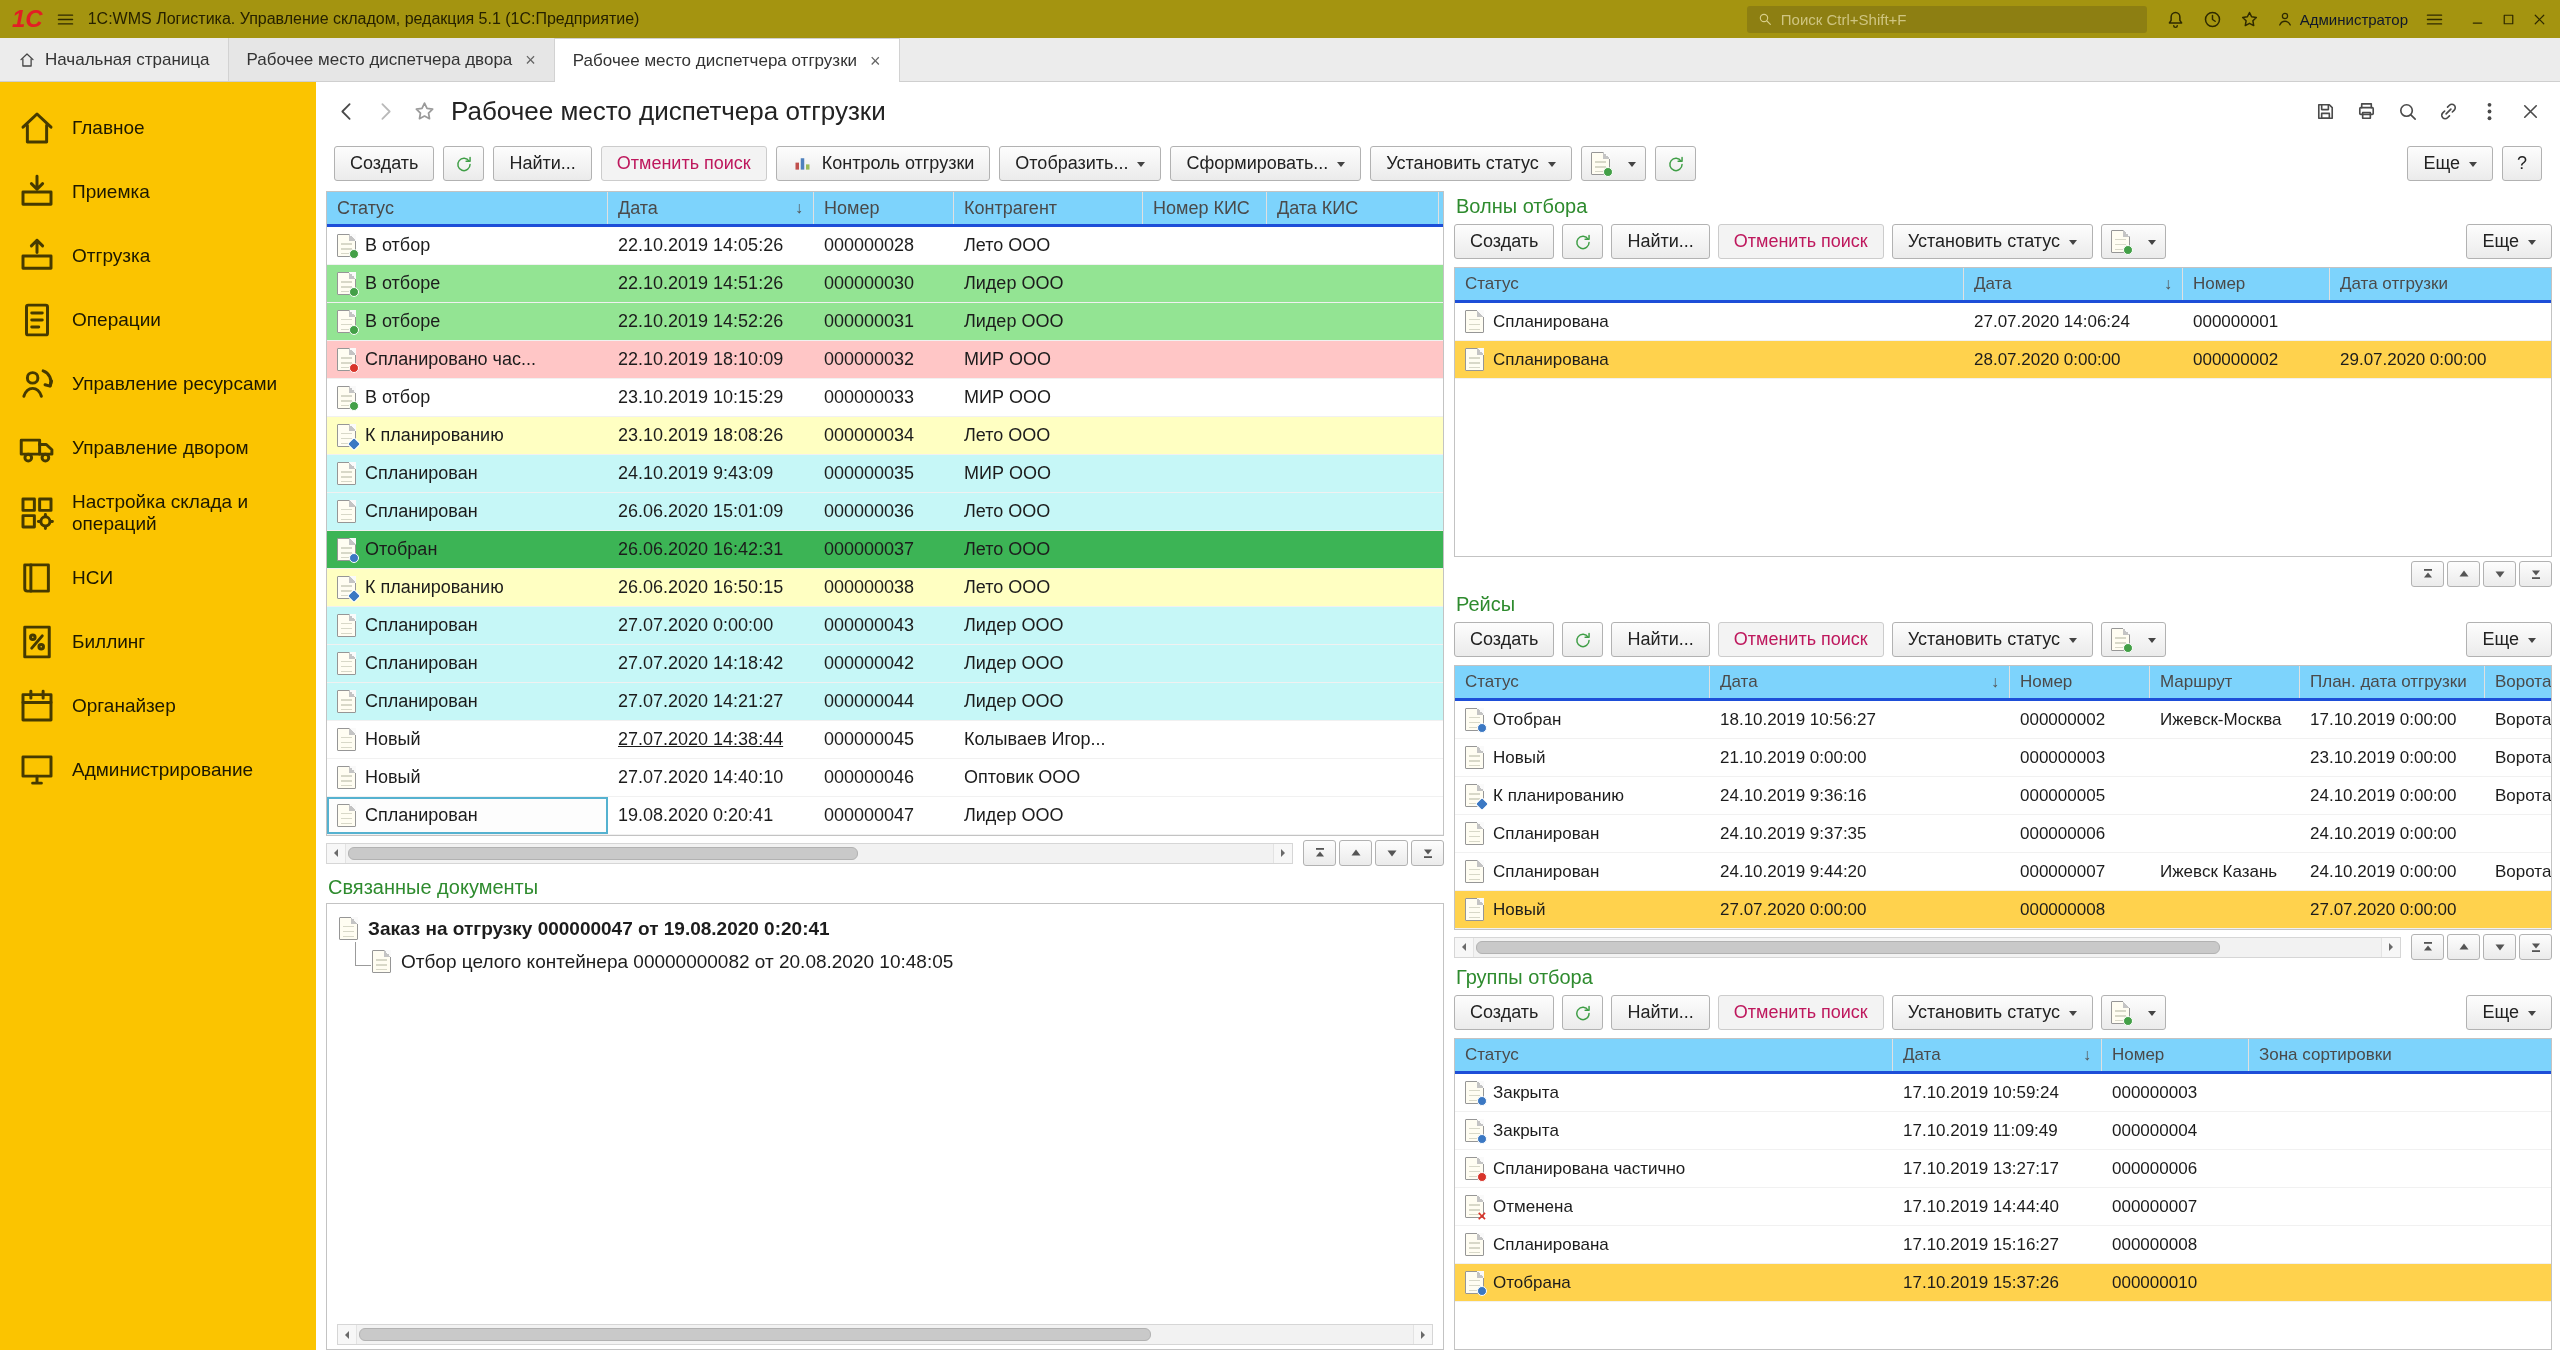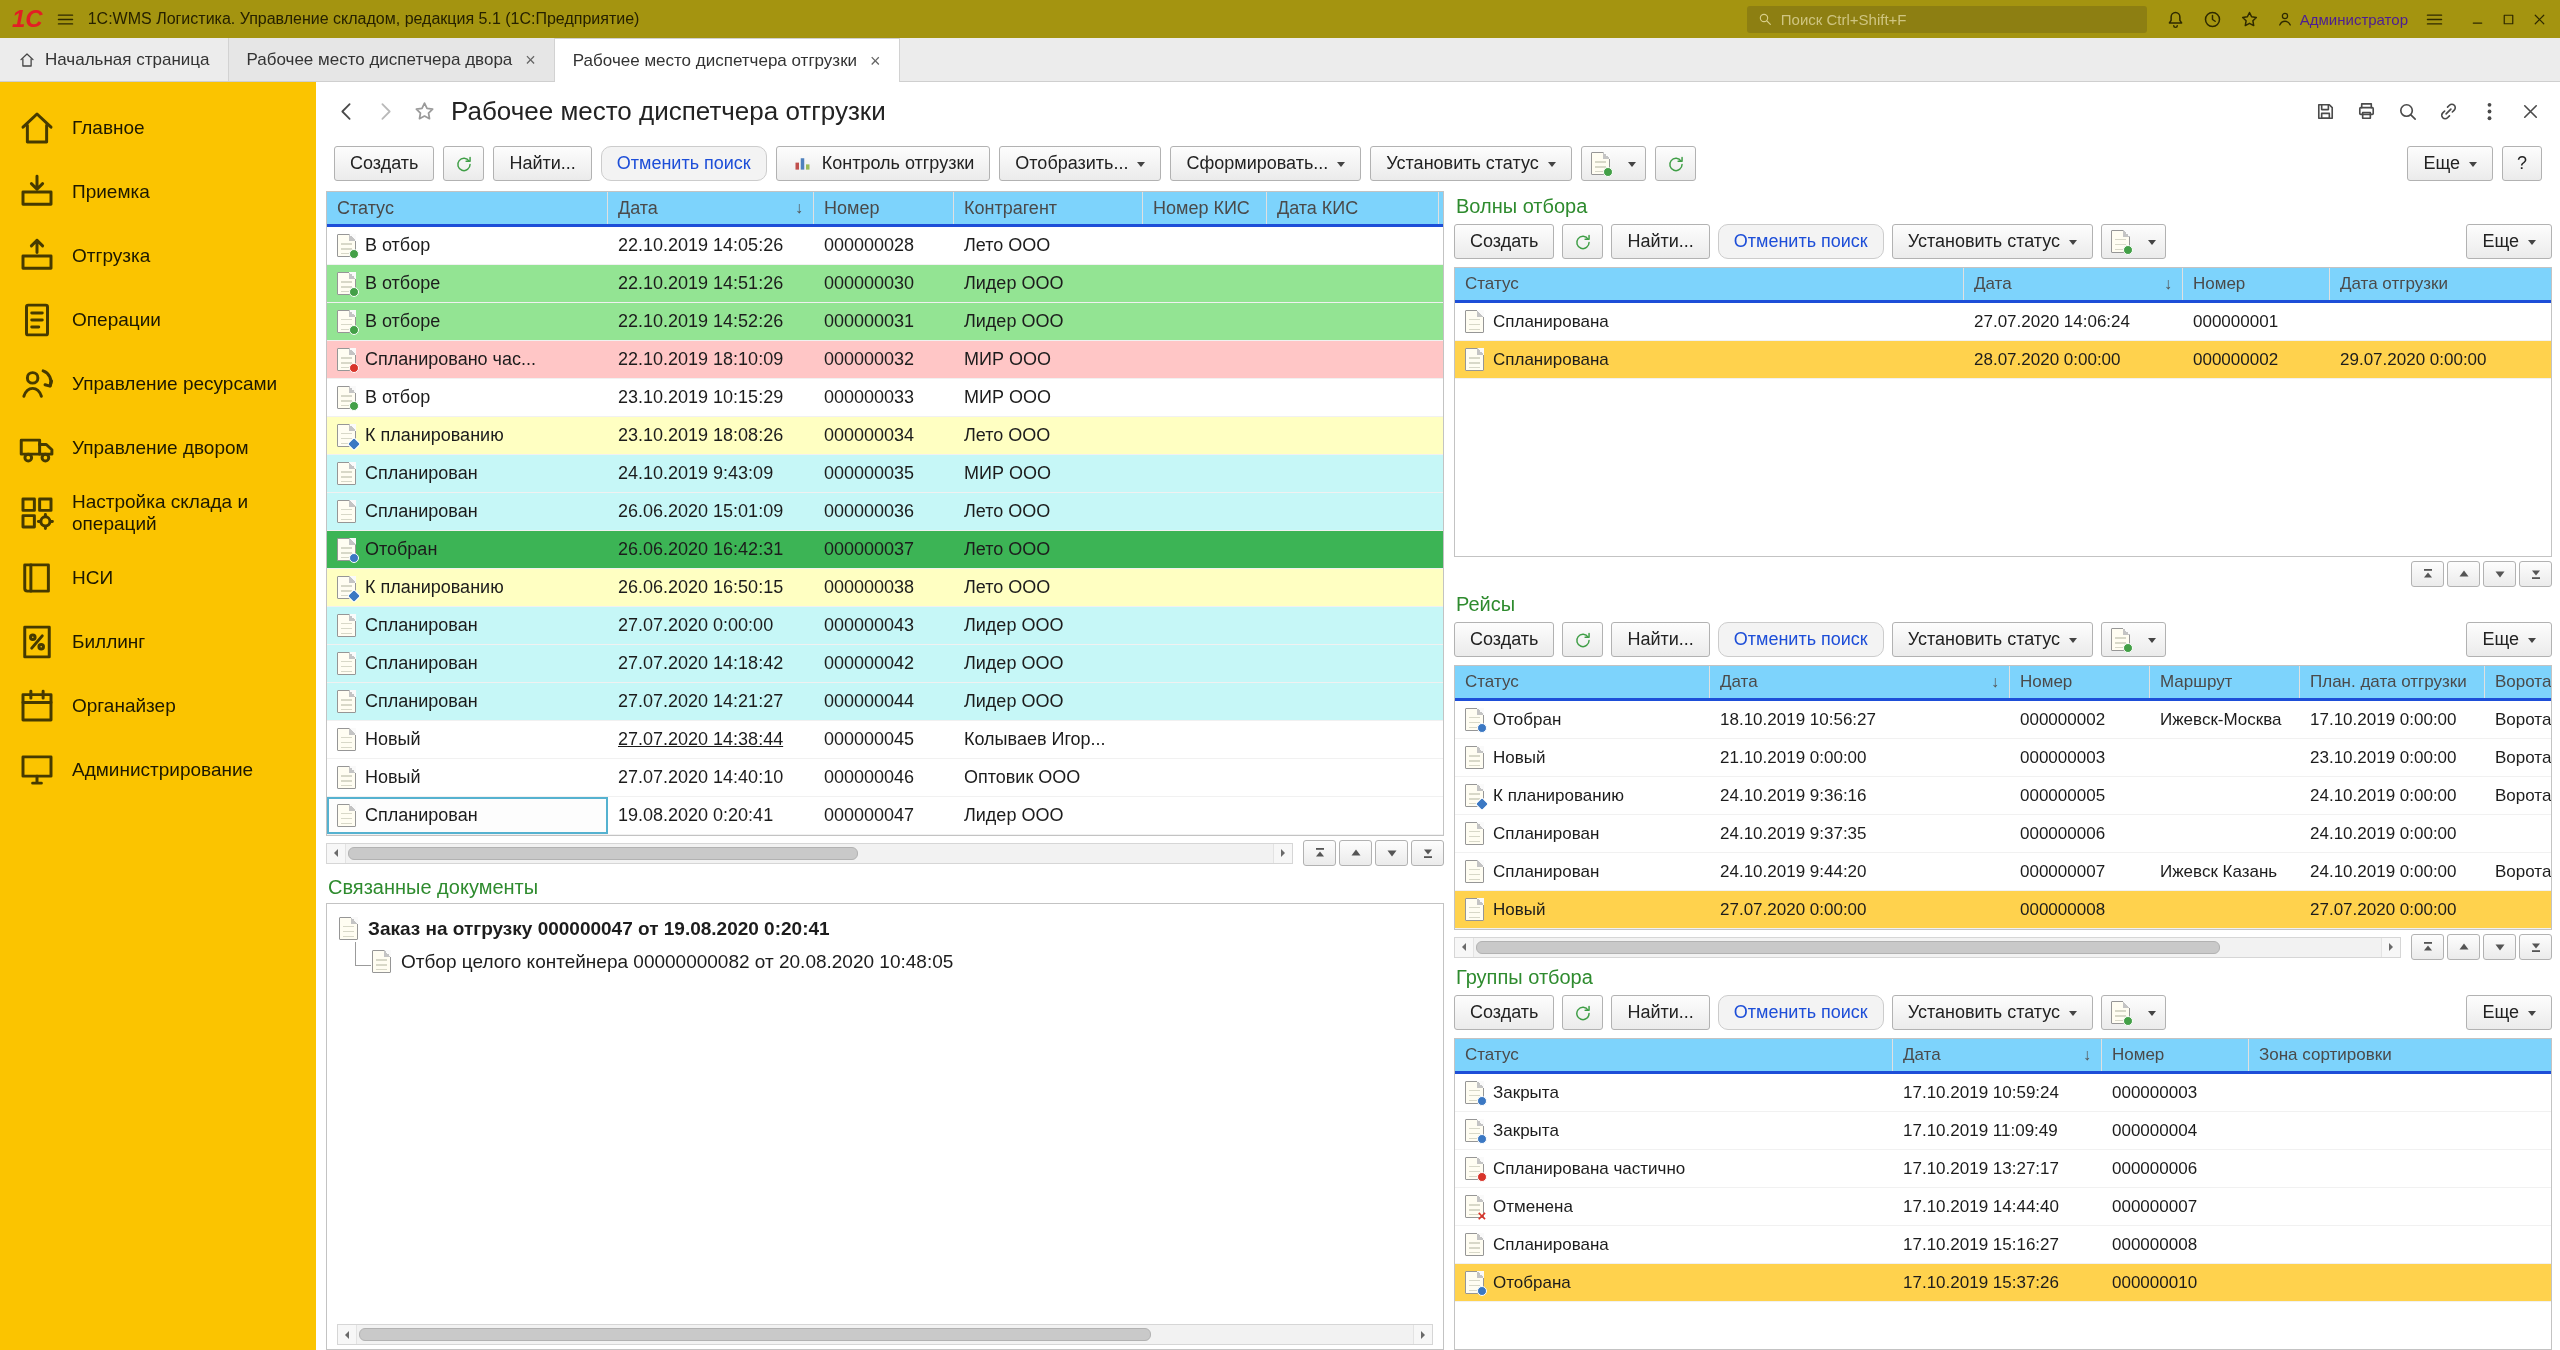--- a/index.html
+++ b/index.html
@@ -11,21 +11,21 @@
   .titlebar{height:38px;background:var(--titlebar-bg,#a49410);display:flex;align-items:center;gap:12px;padding:0 12px;flex:none;color:#2e2900;}
   .logo{color:var(--logo-red,#e31e24);font-weight:bold;font-style:italic;font-size:24px;line-height:1;flex:none;}
   .tb-icon{width:21px;height:21px;flex:none;color:#2e2900;}
   .tb-icon svg{width:100%;height:100%;display:block;}
   .tb-title{font-size:16px;color:#262100;white-space:nowrap;overflow:hidden;}
   .tb-spacer{flex:1;}
   .tb-search{width:400px;height:27px;background:#8d7f12;border-radius:3px;display:flex;align-items:center;gap:8px;padding:0 10px;flex:none;}
   .tb-search .tb-icon{width:16px;height:16px;color:#d9cf8a;}
   .tb-search-text{color:#cfc581;font-size:15px;}
   .tb-right{display:flex;align-items:center;gap:16px;flex:none;margin-left:6px;}
-  .tb-user{display:flex;align-items:center;gap:6px;font-size:15px;color:#4c1d95;}
+  .tb-user{display:flex;align-items:center;gap:6px;font-size:15px;color:#0f172a;}
   .tb-user .tb-icon{width:18px;height:18px;}
   .win-controls{display:flex;align-items:center;gap:14px;margin-left:8px;}
   .win-controls .tb-icon{width:17px;height:17px;}
 
   
   .tabbar{height:44px;background:#ececec;border-bottom:1px solid #cfcfcf;display:flex;align-items:stretch;flex:none;}
   .tab{display:flex;align-items:center;gap:9px;padding:0 18px;font-size:17px;color:#333;background:#e6e6e6;border-right:1px solid #d2d2d2;cursor:default;white-space:nowrap;}
   .tab.home{background:#ececec;border-right:1px solid #d2d2d2;}
   .tab.active{background:#ffffff;border-top:1px solid #cfcfcf;margin-bottom:-1px;}
   .tab .tb-icon{width:18px;height:18px;color:#444;}
@@ -47,21 +47,21 @@
   .ph-icon svg{width:100%;height:100%;display:block;}
   .ph-icon.dim{color:#b9b9b9;}
   .ph-icon.star{color:#9a9a9a;}
   .page-title{font-size:26px;font-weight:400;color:#222;white-space:nowrap;}
   .ph-right{margin-left:auto;display:flex;align-items:center;gap:18px;color:#555;}
   .ph-right .ph-icon{width:23px;height:23px;}
 
   
   .toolbar{display:flex;align-items:center;gap:9px;padding:6px 18px 10px 18px;flex:none;}
   .btn{height:35px;padding:0 15px;background:linear-gradient(#fdfdfd,#ebebeb);border:1px solid #b2b2b2;border-radius:3px;font-size:18px;color:#222;display:inline-flex;align-items:center;gap:9px;white-space:nowrap;cursor:default;font-family:inherit;}
-  .btn.disabled{color:#1d4ed8;background:#f3f3f3;border-color:#cccccc;border-radius:10px;}
+  .btn.disabled{color:#be185d;background:#f3f3f3;border-color:#cccccc;}
   .btn .caret{width:0;height:0;border:4.5px solid transparent;border-top:5.5px solid #444;margin-top:5px;}
   .btn.icon-btn{padding:0 9px;}
   .btn .btn-ic{width:21px;height:21px;display:block;}
   .btn .btn-ic svg{width:100%;height:100%;display:block;}
   .green-ic{color:#3f9e46;}
   .spacer{flex:1;}
   .help-btn{width:40px;justify-content:center;}
 
   
   .content{flex:1;display:flex;gap:10px;padding:0 8px 0 10px;min-height:0;}

